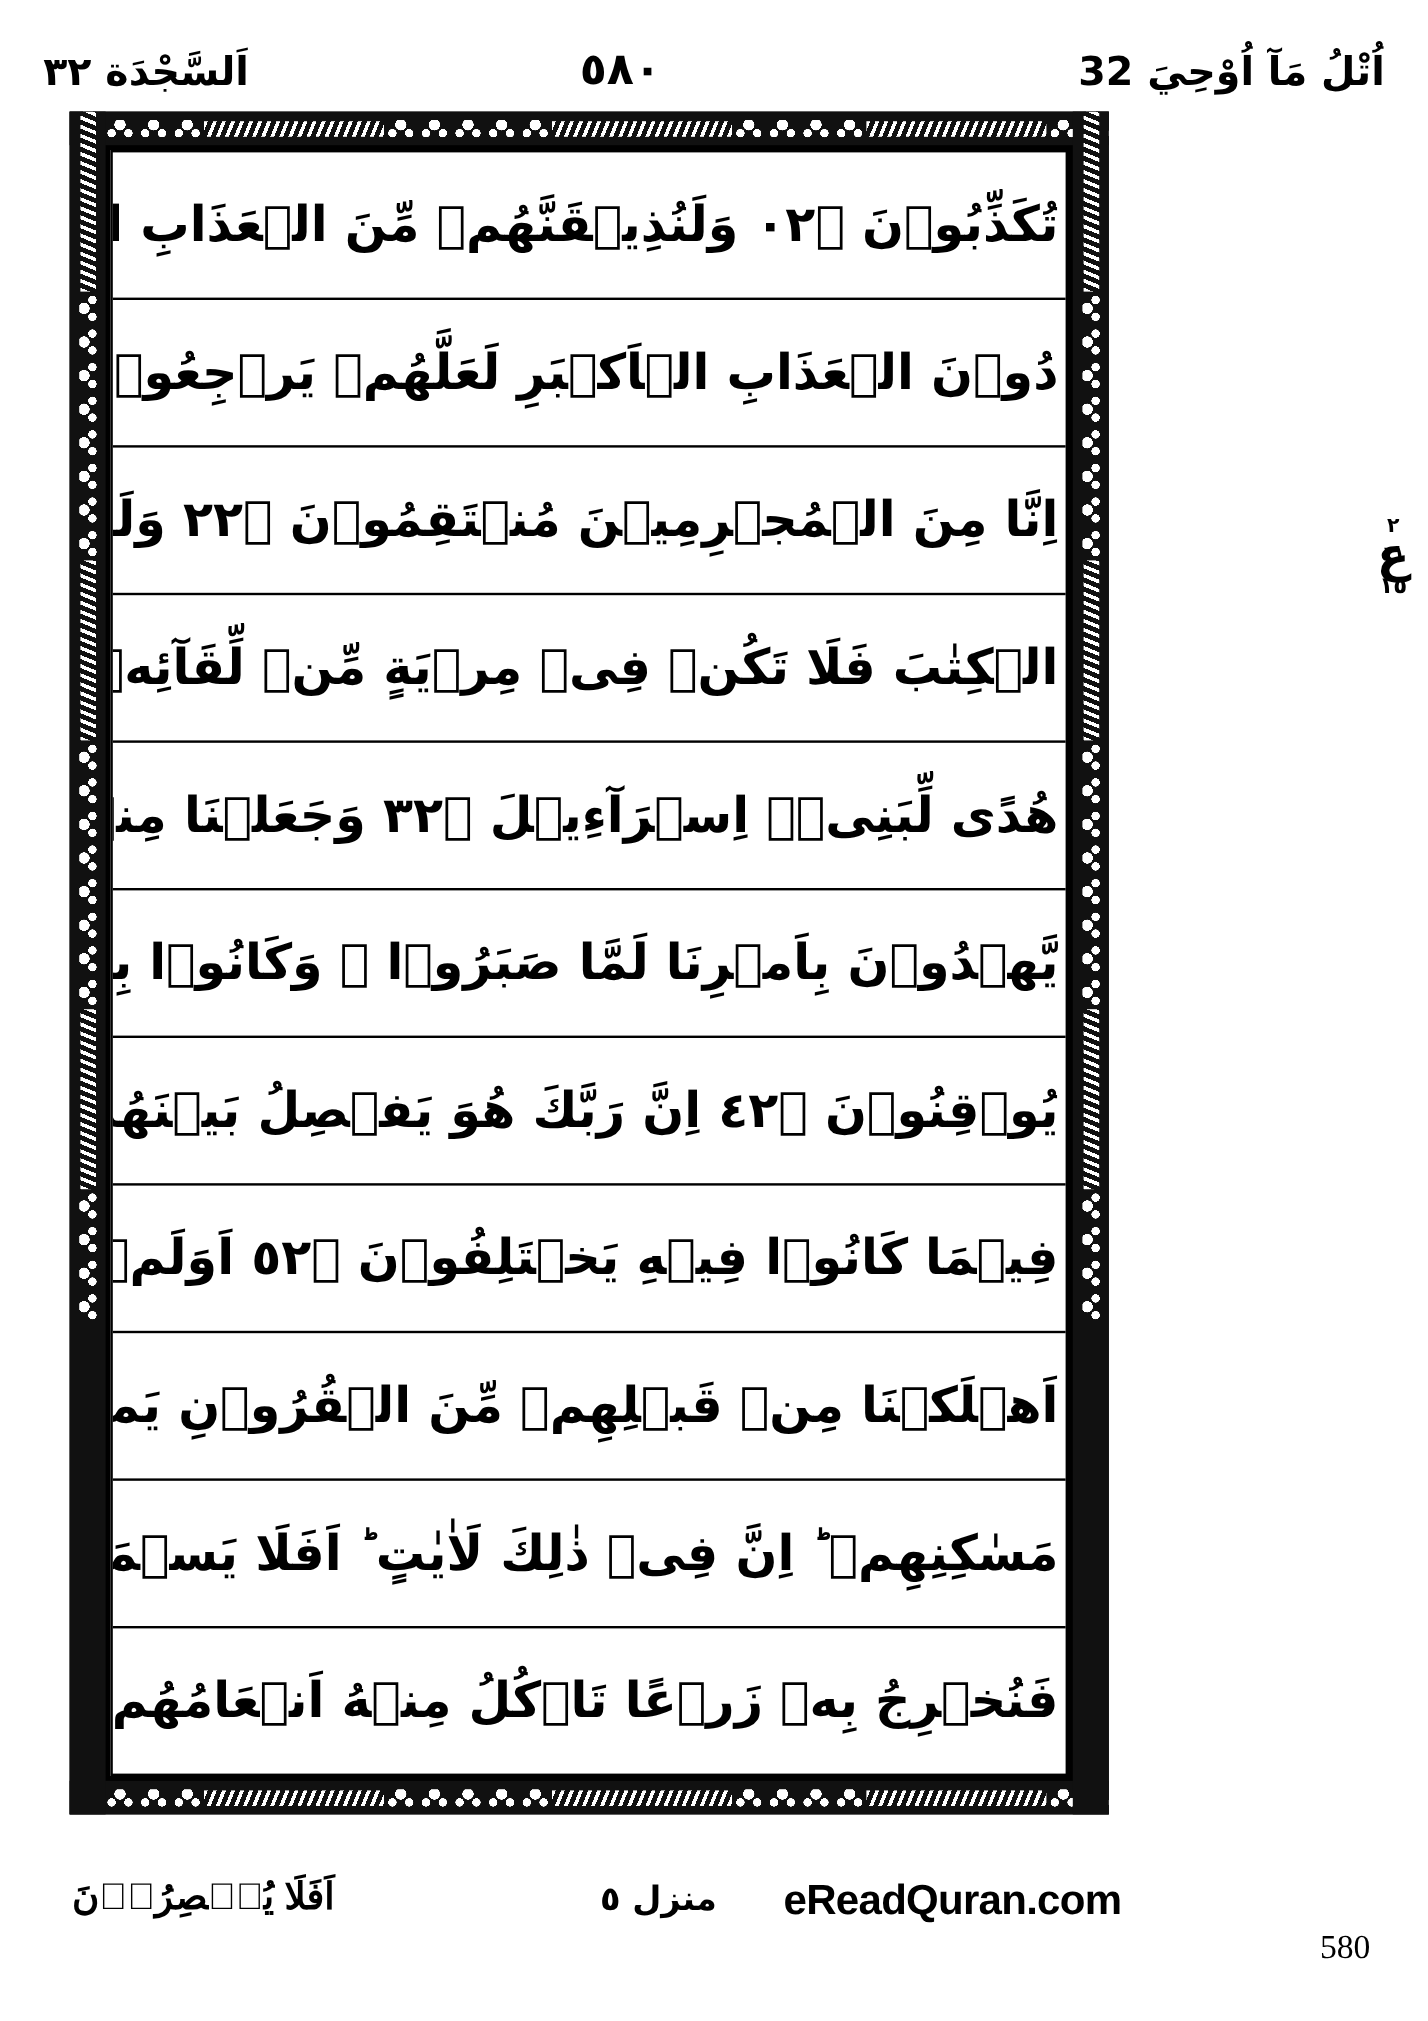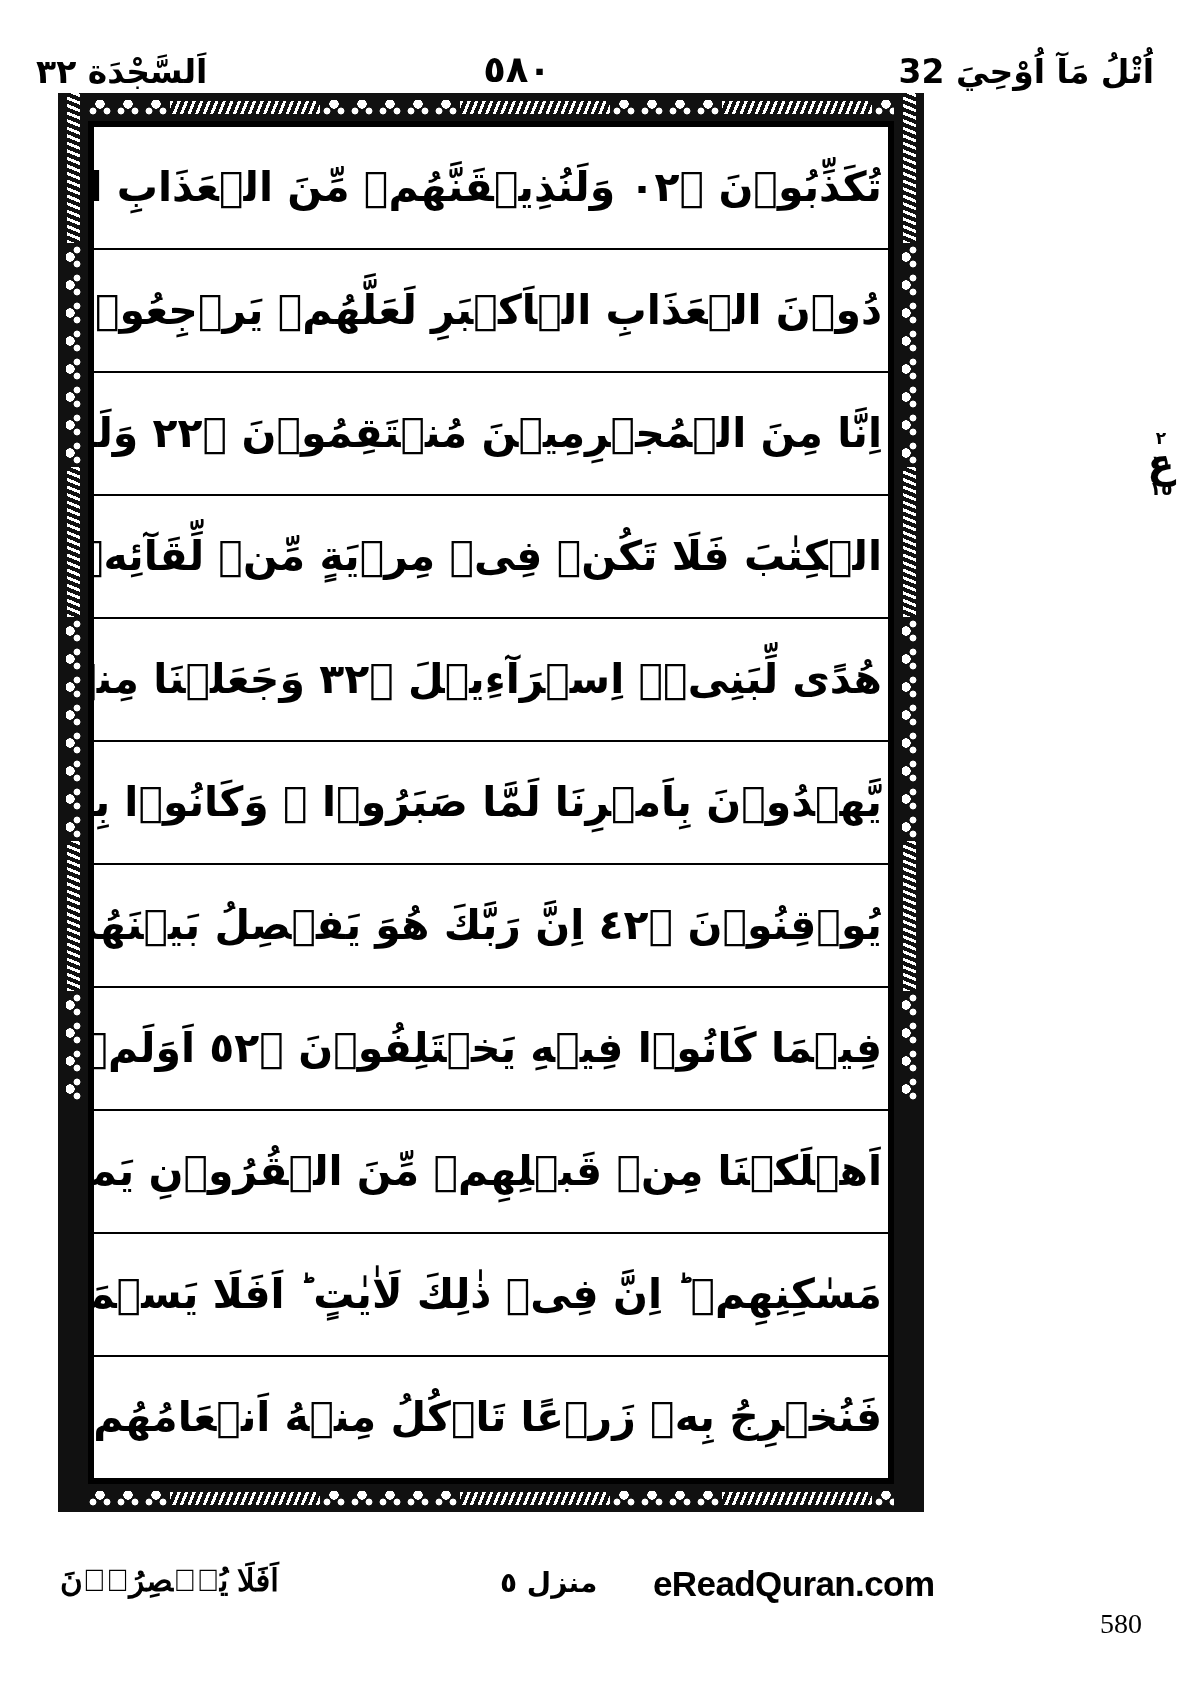--- a/index.html
+++ b/index.html
@@ -18,21 +18,21 @@
 
   
   .page-header {
     position: absolute;
     top: 0; left: 0;
     width: 1190px;
     height: 92px;
     display: flex;
     align-items: flex-end;
     justify-content: space-between;
-    padding: 0 36px 4px 36px;
+    padding: 0 36px 16px 36px;
     box-sizing: border-box;
   }
   .hdr-arabic {
     font-family: "DejaVu Sans", sans-serif;
     font-size: 33px;
     font-weight: bold;
     direction: rtl;
     white-space: nowrap;
     line-height: 1;
     letter-spacing: -0.5px;

